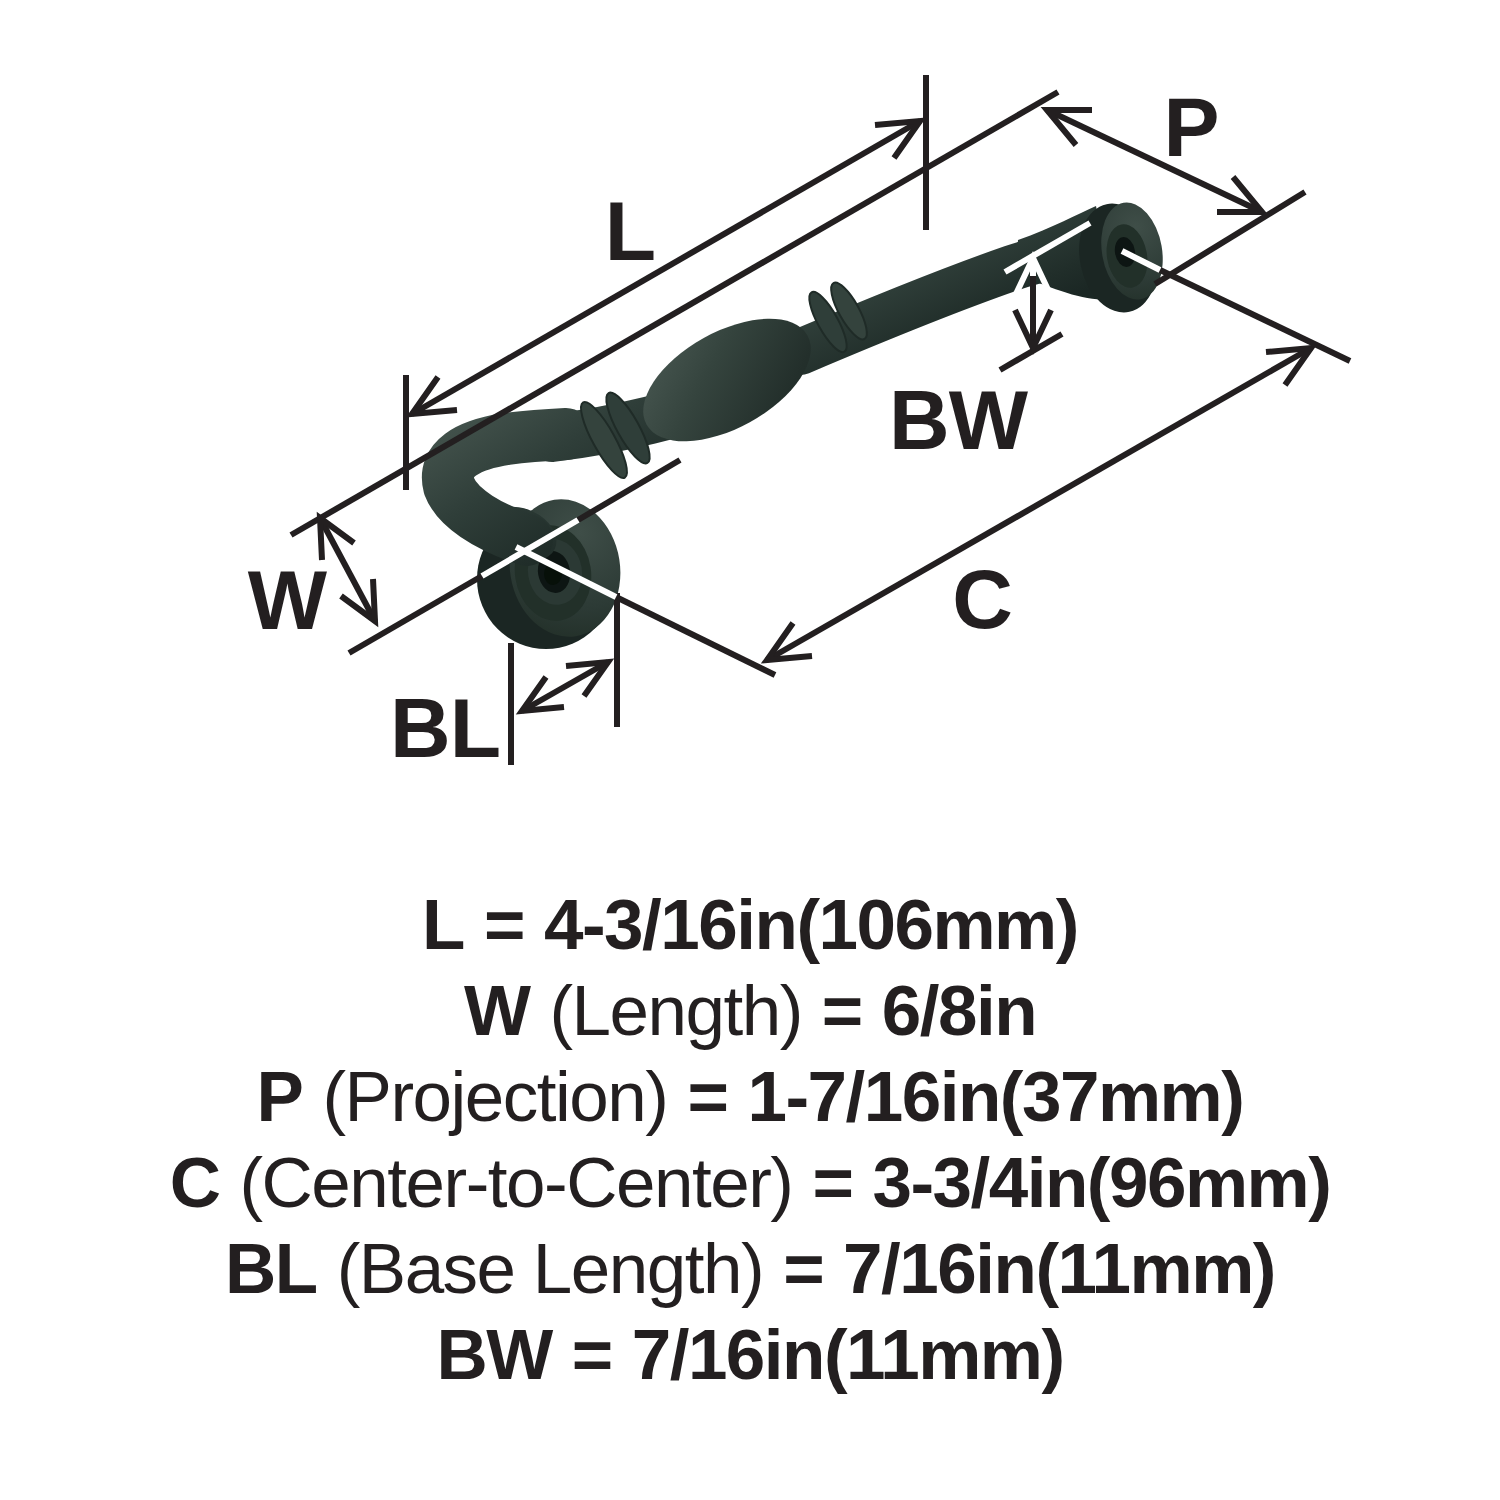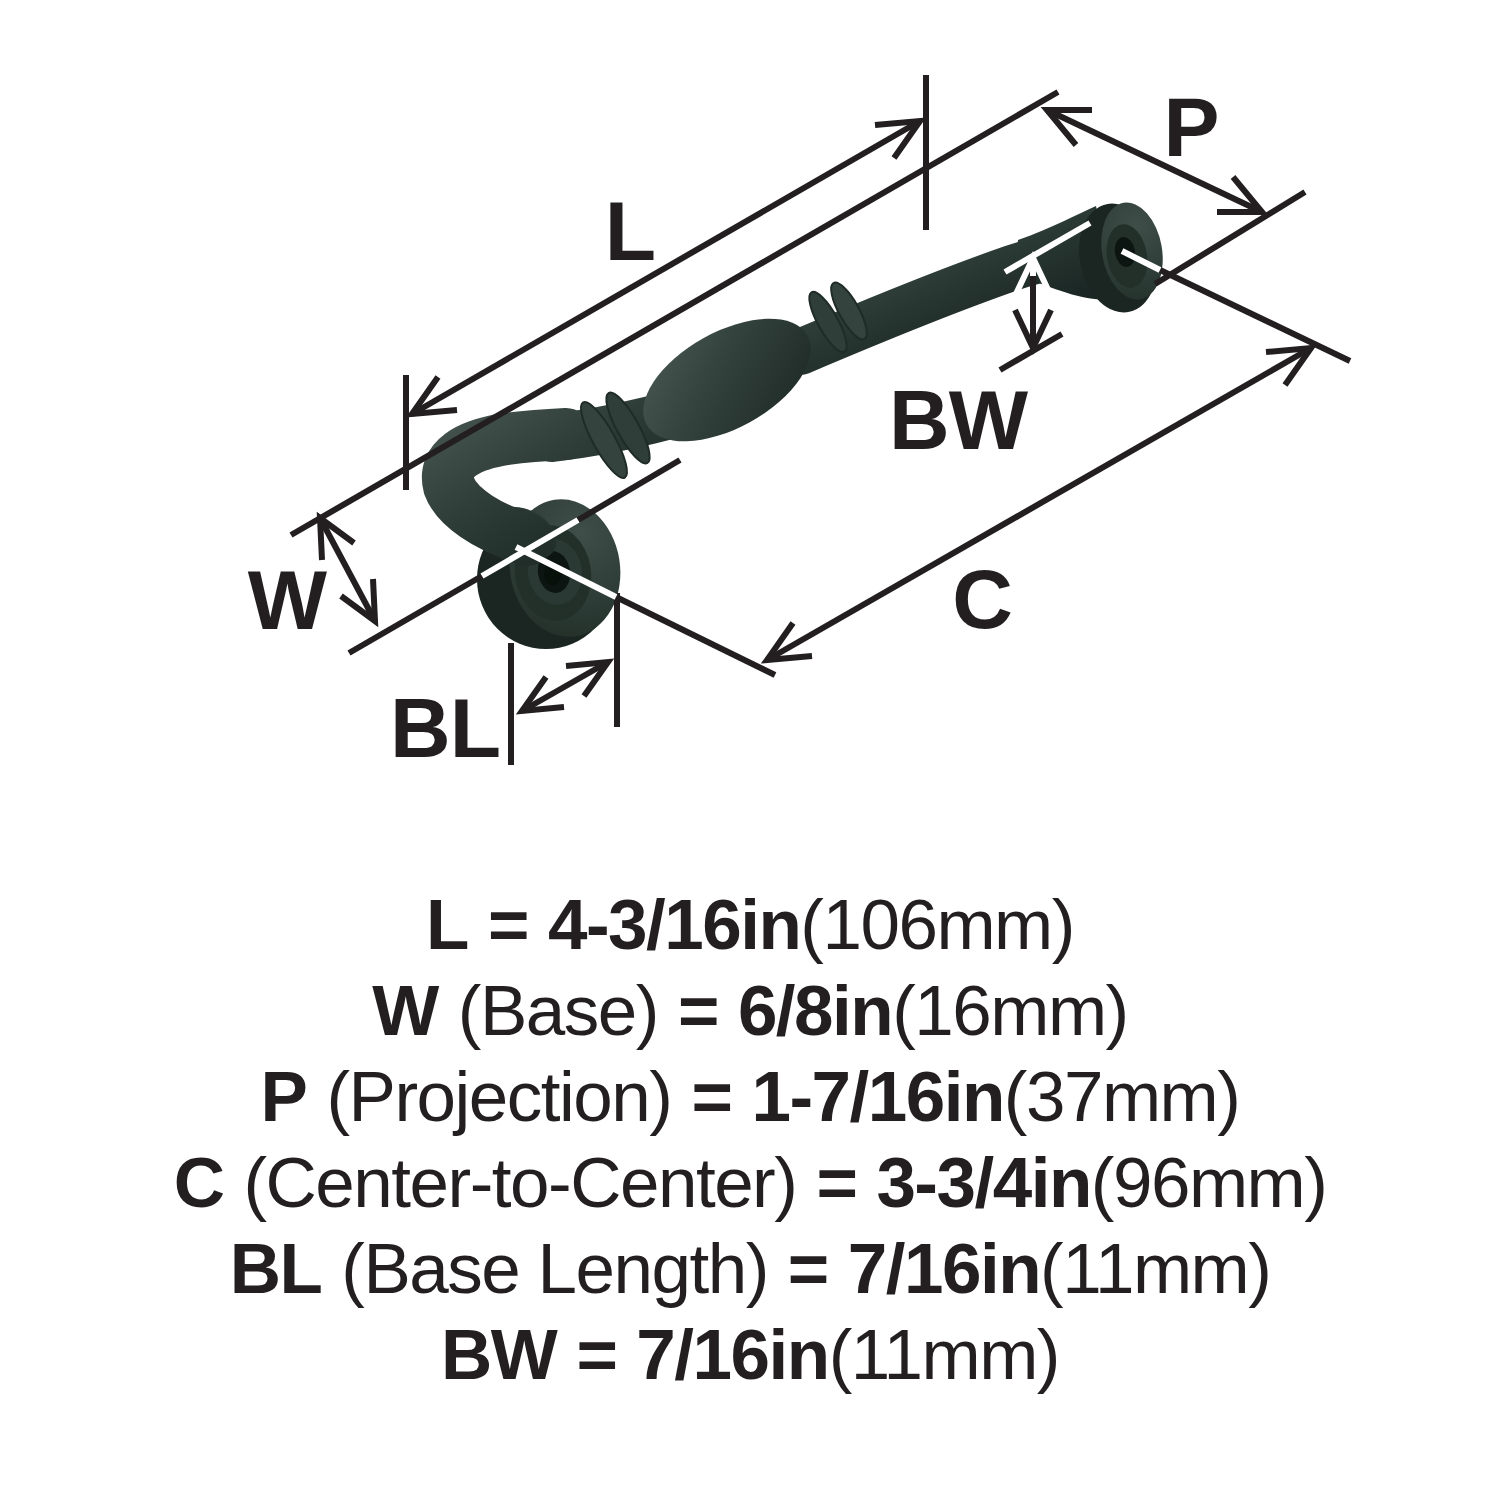--- a/index.html
+++ b/index.html
@@ -36,21 +36,21 @@
     line-height:86px;
     font-size:71px;
     color:#231f20;
     letter-spacing:-1.5px;
     white-space:nowrap;
   }
   .legend-row .abbr{font-weight:700;margin-right:20px;}
   .legend-row .name{font-weight:400;margin-right:20px;}
   .legend-row .eq{font-weight:700;margin-right:20px;}
   .legend-row .val{font-weight:700;text-align:center;}
-  .legend-row .metric{font-weight:400;}
+  .legend-row .metric{font-weight:700;}
 </style>
 </head>
 <body>
 
 <div class="stage">
 
 <svg width="1500" height="1500" viewBox="0 0 1500 1500">
   <defs>
     <linearGradient id="gTube" gradientUnits="userSpaceOnUse" x1="560" y1="360" x2="660" y2="520">
       <stop offset="0" stop-color="#42514b"></stop>
@@ -191,24 +191,23 @@
 
 <div class="legend">
   <div class="legend-row">
     <span class="abbr">L</span>
     <span class="eq">=</span>
     <span class="val">4-3/16in</span>
     <span class="metric">(106mm)</span>
   </div>
   <div class="legend-row">
     <span class="abbr">W</span>
-    <span class="name">(Base)</span>
+    <span class="name">(Length)</span>
     <span class="eq">=</span>
     <span class="val">6/8in</span>
-    <span class="metric">(16mm)</span>
   </div>
   <div class="legend-row">
     <span class="abbr">P</span>
     <span class="name">(Projection)</span>
     <span class="eq">=</span>
     <span class="val">1-7/16in</span>
     <span class="metric">(37mm)</span>
   </div>
   <div class="legend-row">
     <span class="abbr">C</span>

